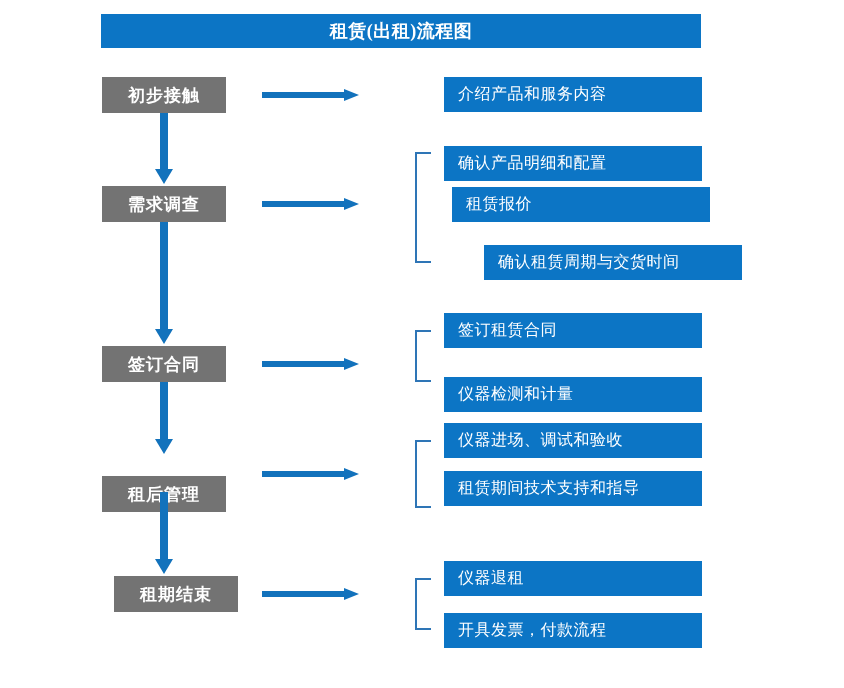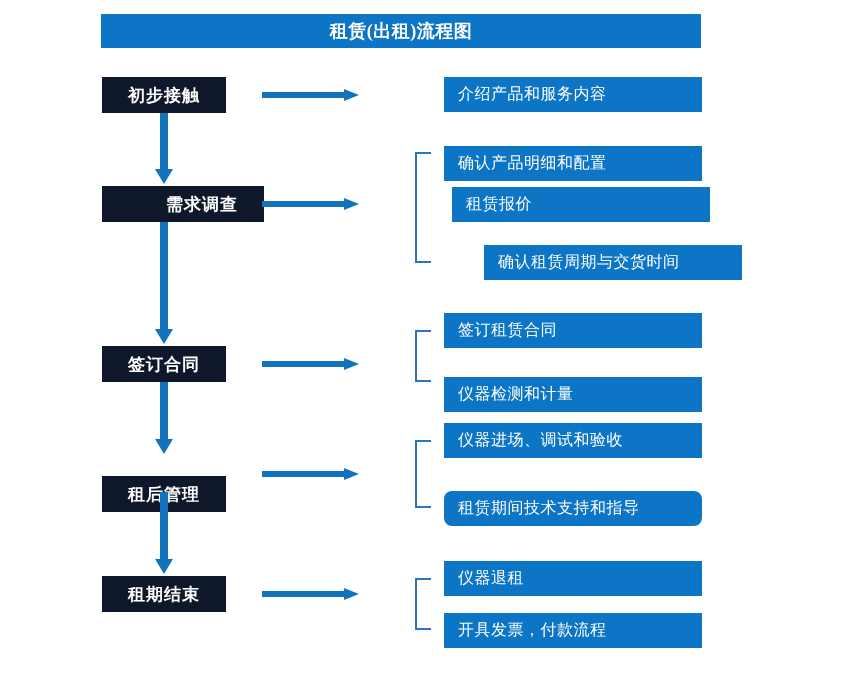--- a/index.html
+++ b/index.html
@@ -33,21 +33,21 @@
     justify-content: center;
     font-size: 18px;
     font-weight: bold;
     letter-spacing: 0.5px;
   }
   .stage-box {
     position: absolute;
     left: 102px;
     width: 124px;
     height: 36px;
-    background: #0f172a;
+    background: #737373;
     color: #ffffff;
     display: flex;
     align-items: center;
     justify-content: center;
     font-size: 17px;
     font-weight: bold;
     letter-spacing: 1px;
   }
   .detail-box {
     position: absolute;
@@ -86,24 +86,24 @@
   }
 </style>
 </head>
 <body>
 
 <div id="canvas">
 
   <div class="title-bar">租赁(出租)流程图</div>
 
   <div class="stage-box" style="top:77px;">初步接触</div>
-  <div class="stage-box" style="top:186px;padding-left:38px;">需求调查</div>
+  <div class="stage-box" style="top:186px;">需求调查</div>
   <div class="stage-box" style="top:346px;">签订合同</div>
   <div class="stage-box" style="top:456px;margin-top:20px;">租后管理</div>
-  <div class="stage-box" style="top:576px;">租期结束</div>
+  <div class="stage-box" style="top:576px;margin-left:12px;">租期结束</div>
 
   <svg class="v-arrow" style="top:113px; height:73px;" viewBox="0 0 24 73">
     <rect x="8" y="0" width="8" height="58" fill="#1272BC"></rect>
     <polygon points="3,56 21,56 12,71" fill="#1272BC"></polygon>
   </svg>
   <svg class="v-arrow" style="top:222px; height:124px;" viewBox="0 0 24 124">
     <rect x="8" y="0" width="8" height="109" fill="#1272BC"></rect>
     <polygon points="3,107 21,107 12,122" fill="#1272BC"></polygon>
   </svg>
   <svg class="v-arrow" style="top:382px; height:74px;" viewBox="0 0 24 74">
@@ -144,18 +144,18 @@
   <div class="detail-box" style="top:77px;">介绍产品和服务内容</div>
 
   <div class="detail-box" style="top:135px;margin-top:11px;">确认产品明细和配置</div>
   <div class="detail-box" style="top:187px;margin-left:8px;">租赁报价</div>
   <div class="detail-box" style="top:245px;margin-left:40px;">确认租赁周期与交货时间</div>
 
   <div class="detail-box" style="top:313px;">签订租赁合同</div>
   <div class="detail-box" style="top:377px;">仪器检测和计量</div>
 
   <div class="detail-box" style="top:423px;">仪器进场、调试和验收</div>
-  <div class="detail-box" style="top:491px;border-radius:8px;">租赁期间技术支持和指导</div>
+  <div class="detail-box" style="top:471px;">租赁期间技术支持和指导</div>
 
   <div class="detail-box" style="top:561px;">仪器退租</div>
   <div class="detail-box" style="top:613px;">开具发票，付款流程</div>
 
 </div>
 
 </body></html>

